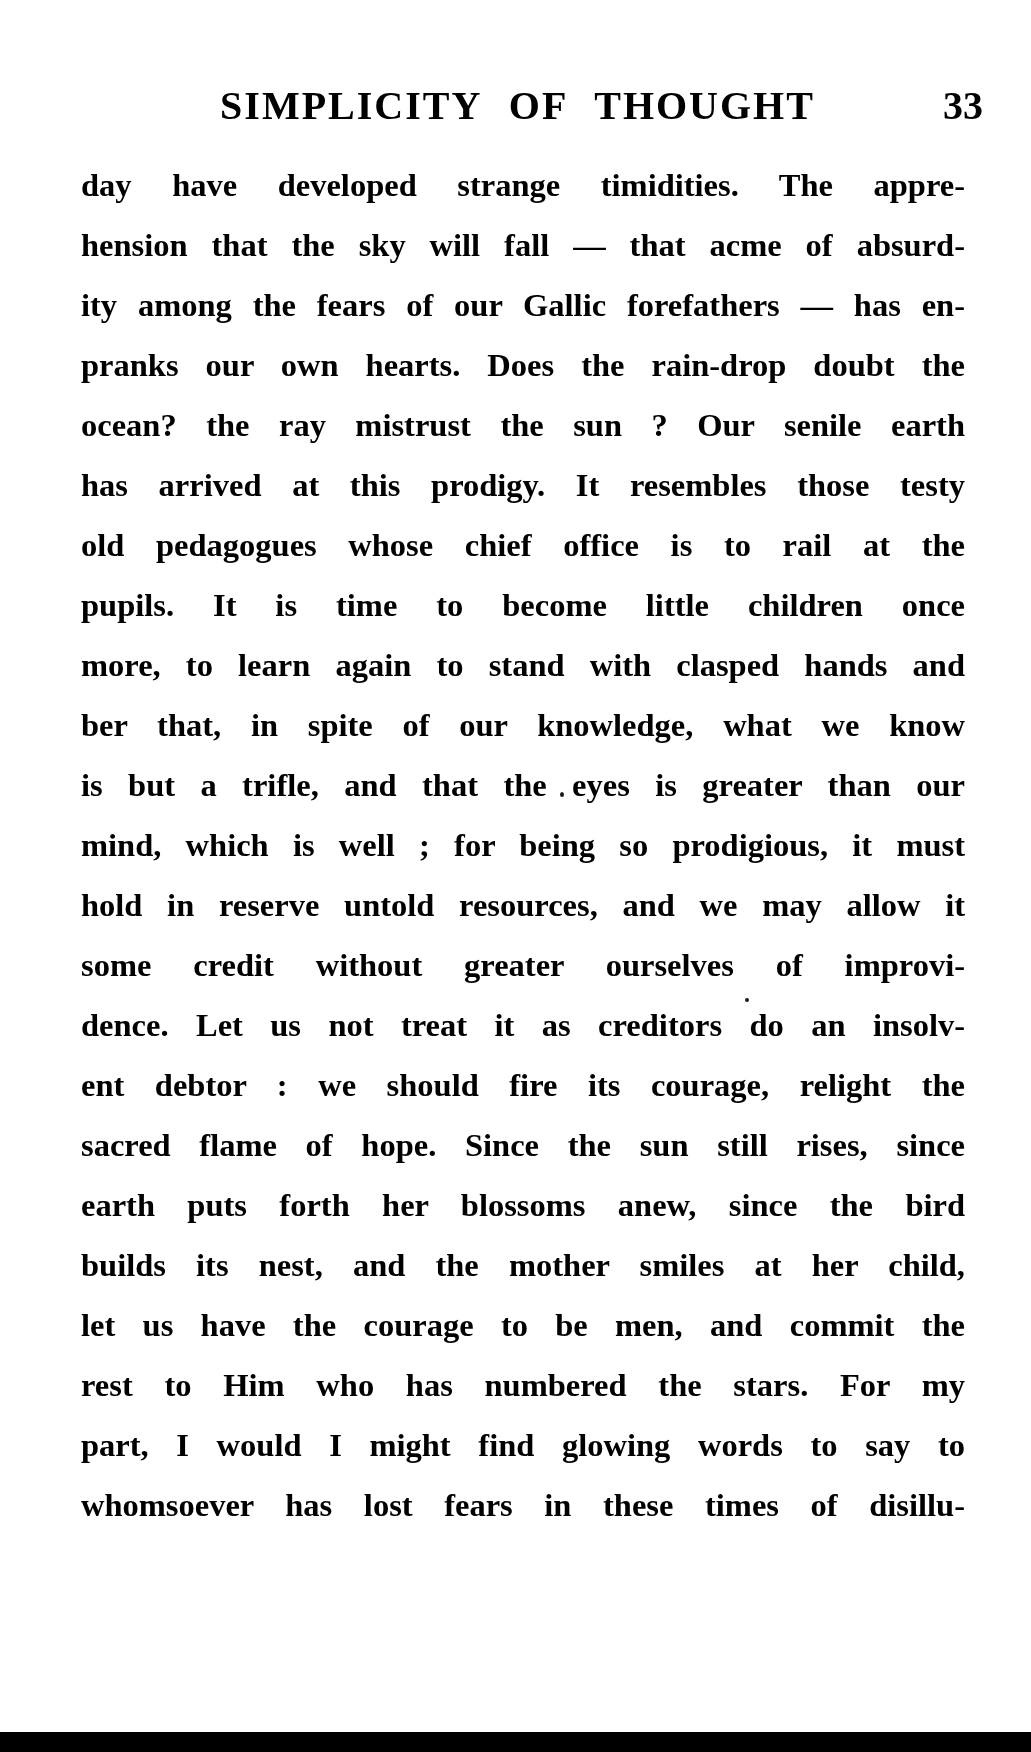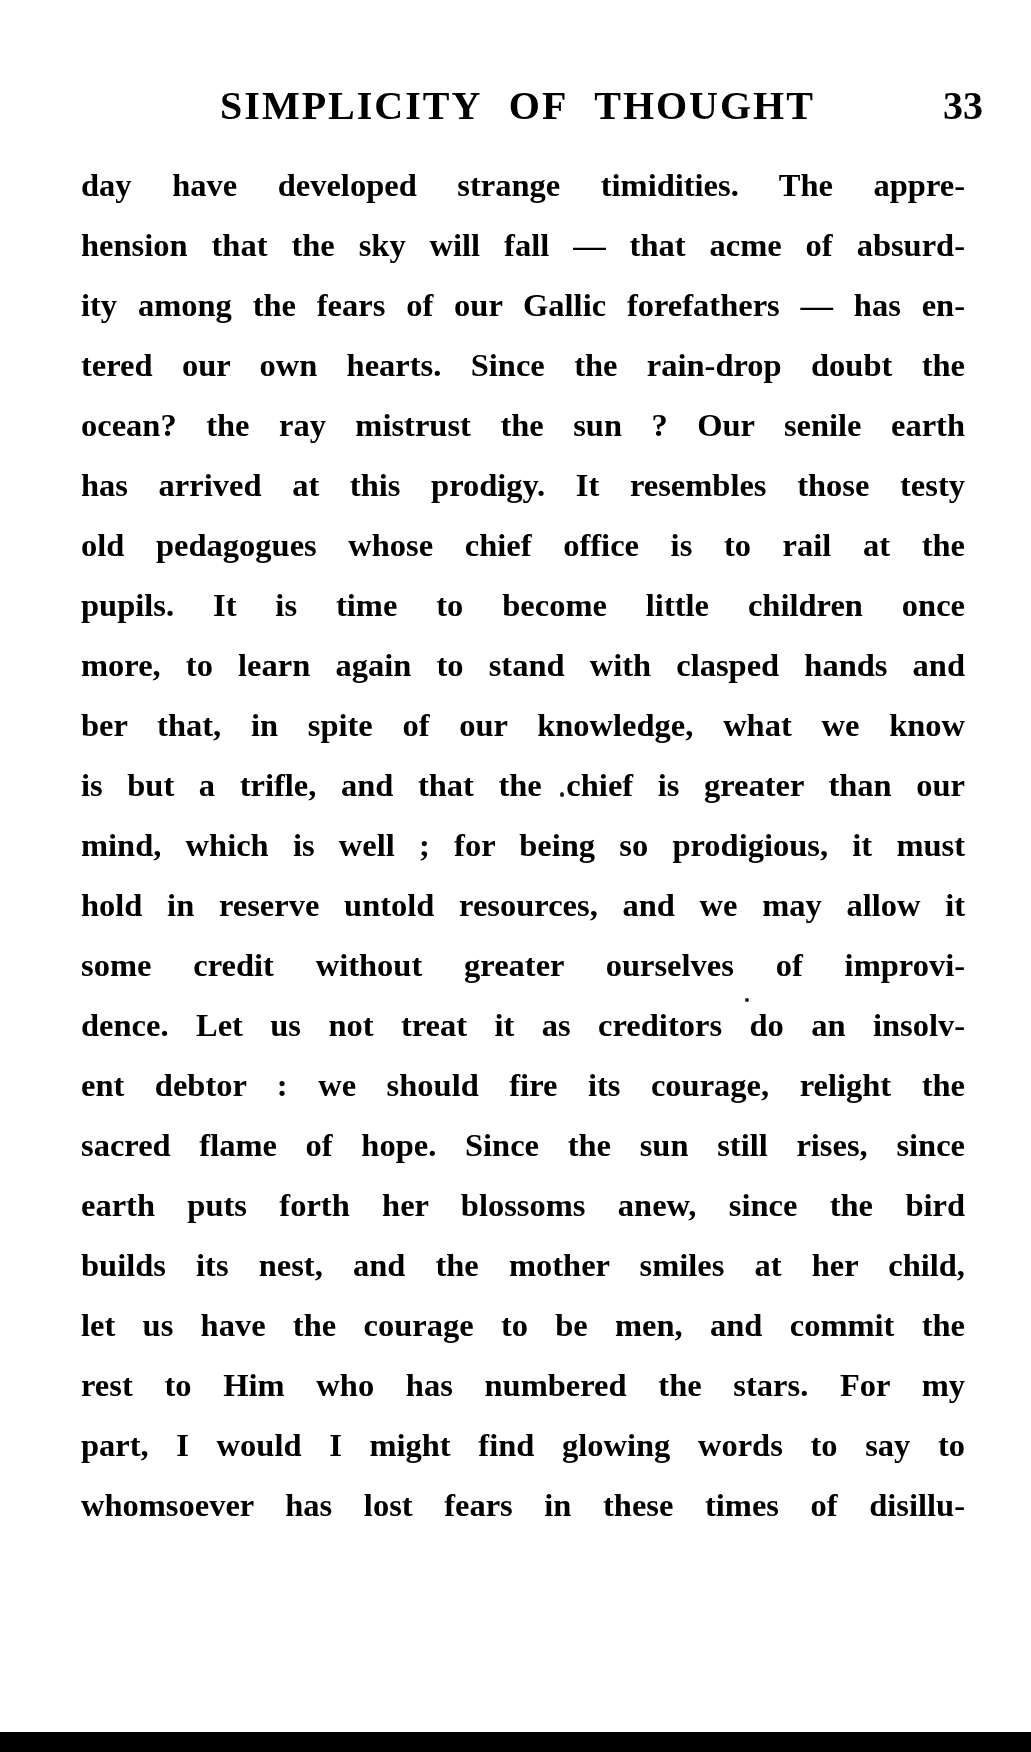--- a/index.html
+++ b/index.html
@@ -81,28 +81,28 @@
 
   <div class="running-head">
     <span class="head-title">SIMPLICITY OF THOUGHT</span>
     <span class="page-number">33</span>
   </div>
 
   <div class="body-text">
     <div class="text-line">day have developed strange timidities. The appre-</div>
     <div class="text-line">hension that the sky will fall — that acme of absurd-</div>
     <div class="text-line">ity among the fears of our Gallic forefathers — has en-</div>
-    <div class="text-line">tered our own hearts. Since the rain-drop doubt the</div>
+    <div class="text-line">pranks our own hearts. Does the rain-drop doubt the</div>
     <div class="text-line">ocean? the ray mistrust the sun ? Our senile earth</div>
     <div class="text-line">has arrived at this prodigy. It resembles those testy</div>
     <div class="text-line">old pedagogues whose chief office is to rail at the</div>
     <div class="text-line">pupils. It is time to become little children once</div>
     <div class="text-line">more, to learn again to stand with clasped hands and</div>
     <div class="text-line">ber that, in spite of our knowledge, what we know</div>
-    <div class="text-line">is but a trifle, and that the chief is greater than our</div>
+    <div class="text-line">is but a trifle, and that the eyes is greater than our</div>
     <div class="text-line">mind, which is well ; for being so prodigious, it must</div>
     <div class="text-line">hold in reserve untold resources, and we may allow it</div>
     <div class="text-line">some credit without greater ourselves of improvi-</div>
     <div class="text-line">dence. Let us not treat it as creditors do an insolv-</div>
     <div class="text-line">ent debtor : we should fire its courage, relight the</div>
     <div class="text-line">sacred flame of hope. Since the sun still rises, since</div>
     <div class="text-line">earth puts forth her blossoms anew, since the bird</div>
     <div class="text-line">builds its nest, and the mother smiles at her child,</div>
     <div class="text-line">let us have the courage to be men, and commit the</div>
     <div class="text-line">rest to Him who has numbered the stars. For my</div>

